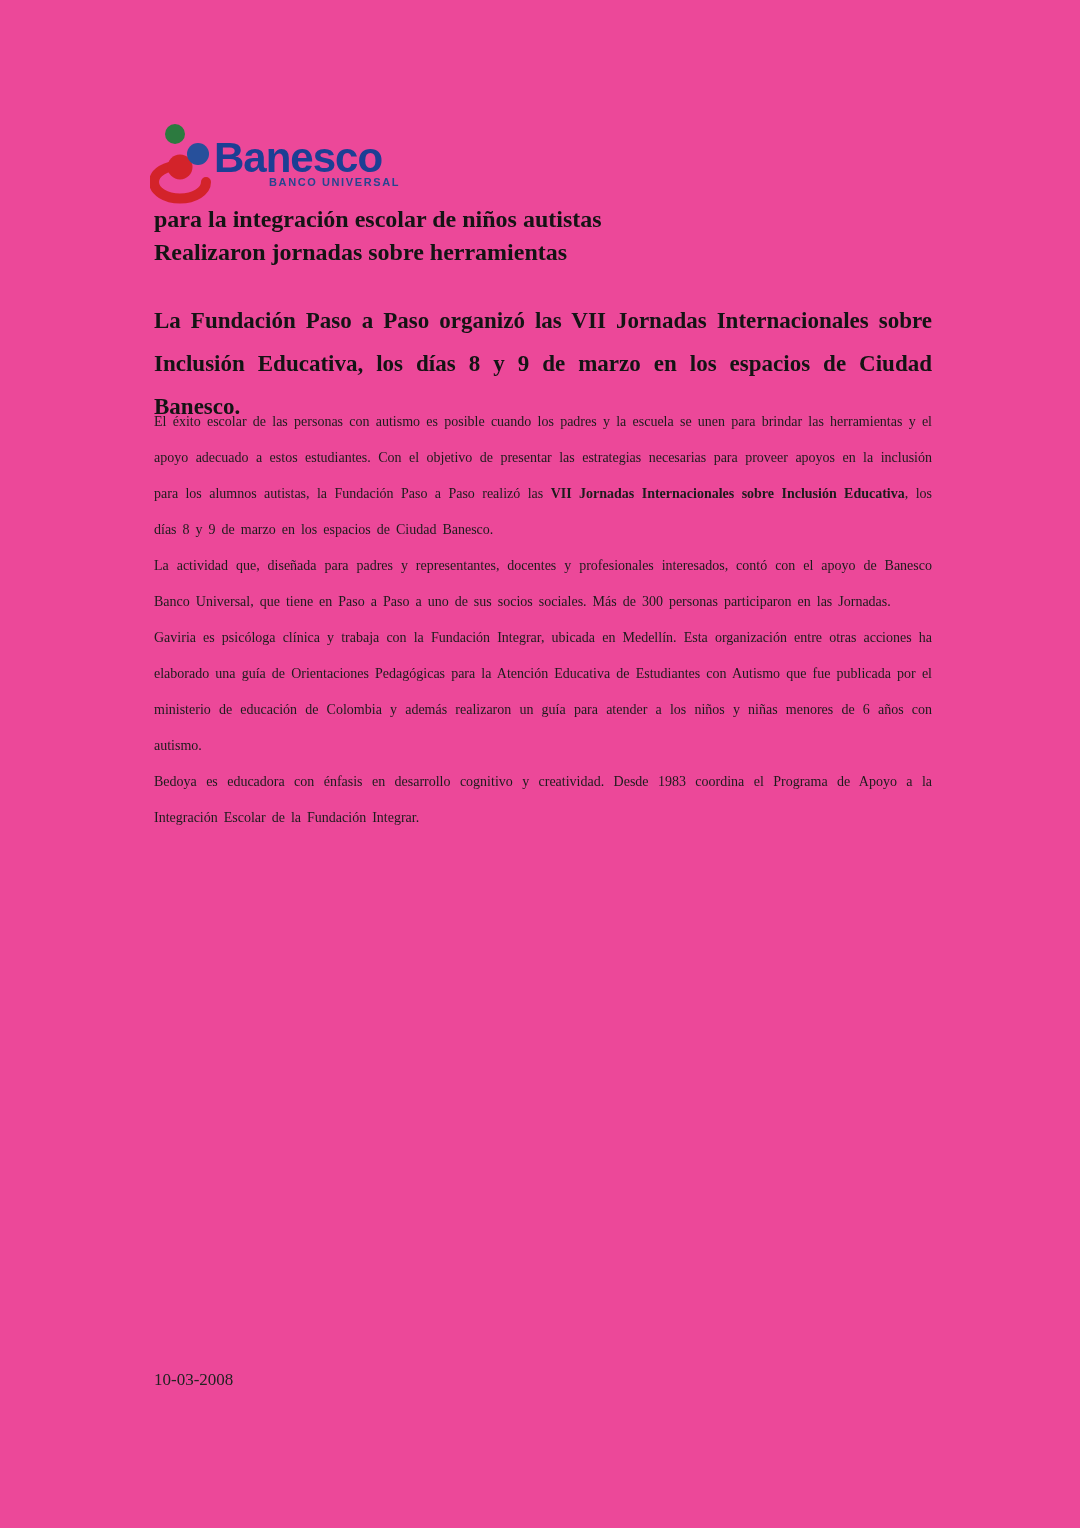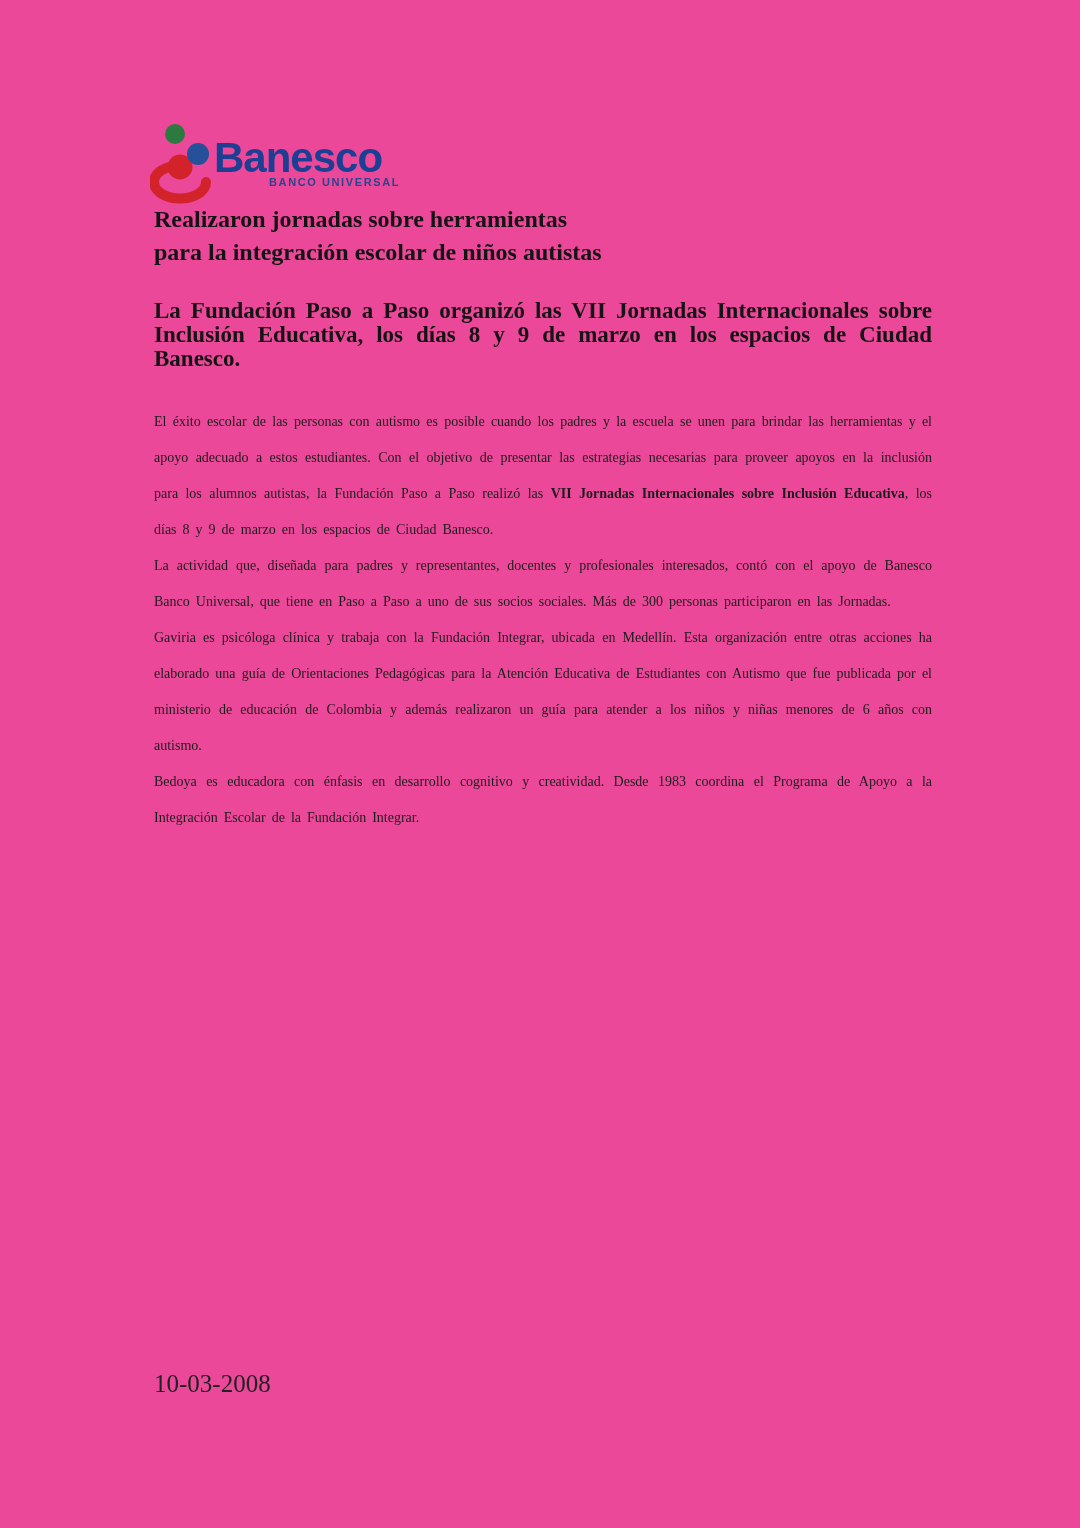--- a/index.html
+++ b/index.html
@@ -36,39 +36,39 @@
     font-weight:bold;
     font-size:24px;
     line-height:33px;
     color:#141414;
   }
   .lead {
     position:absolute; left:154px; top:299px;
     width:778px;
     font-weight:bold;
     font-size:23px;
-    line-height:24px;
+    line-height:43px;
     text-align:justify;
     color:#141414;
     word-spacing:2px;
   }
   .body-text {
     position:absolute; left:154px; top:404px;
     width:778px;
     font-size:14px;
     line-height:36px;
     text-align:justify;
     color:#1c1c1c;
     word-spacing:2.5px;
   }
   .body-text p { margin:0; }
   .body-text b { font-weight:bold; }
   .doc-date {
     position:absolute; left:154px; top:1370px;
-    font-size:25px;
+    font-size:17px;
     color:#222222;
   }
 </style>
 </head>
 <body>
 
 <div class="page">
 
   <div class="logo">
     <svg width="260" height="90" viewBox="0 0 260 90">
@@ -80,22 +80,22 @@
       <circle cx="48" cy="40" r="11" fill="#27509b"></circle>
 
       <circle cx="25" cy="20" r="10" fill="#2c7a3f"></circle>
 
       <text x="64" y="58" class="wordmark" font-size="42" fill="#1c3f94">Banesco</text>
       <text x="250" y="72" class="tagline" font-size="11" fill="#27458f" text-anchor="end">BANCO UNIVERSAL</text>
     </svg>
   </div>
 
   <div class="headline">
+    <div>para la integración escolar de niños autistas</div>
     <div>Realizaron jornadas sobre herramientas</div>
-    <div>para la integración escolar de niños autistas</div>
   </div>
 
   <div class="lead">La Fundación Paso a Paso organizó las VII Jornadas Internacionales sobre Inclusión Educativa, los días 8 y 9 de marzo en los espacios de Ciudad Banesco.</div>
 
   <div class="body-text">
       <p><span>El éxito escolar de las personas con autismo es posible cuando los padres y la escuela se unen para brindar las herramientas y el apoyo adecuado a estos estudiantes. Con el objetivo de presentar las estrategias necesarias para proveer apoyos en la inclusión para los alumnos autistas, la Fundación Paso a Paso realizó las </span><b>VII Jornadas Internacionales sobre Inclusión Educativa</b><span>, los días 8 y 9 de marzo en los espacios de Ciudad Banesco.</span></p>
       <p><span>La actividad que, diseñada para padres y representantes, docentes y profesionales interesados, contó con el apoyo de Banesco Banco Universal, que tiene en Paso a Paso a uno de sus socios sociales. Más de 300 personas participaron en las Jornadas.</span></p>
       <p><span>Gaviria es psicóloga clínica y trabaja con la Fundación Integrar, ubicada en Medellín. Esta organización entre otras acciones ha elaborado una guía de Orientaciones Pedagógicas para la Atención Educativa de Estudiantes con Autismo que fue publicada por el ministerio de educación de Colombia y además realizaron un guía para atender a los niños y niñas menores de 6 años con autismo.</span></p>
       <p><span>Bedoya es educadora con énfasis en desarrollo cognitivo y creatividad. Desde 1983 coordina el Programa de Apoyo a la Integración Escolar de la Fundación Integrar.</span></p>
     </div>

